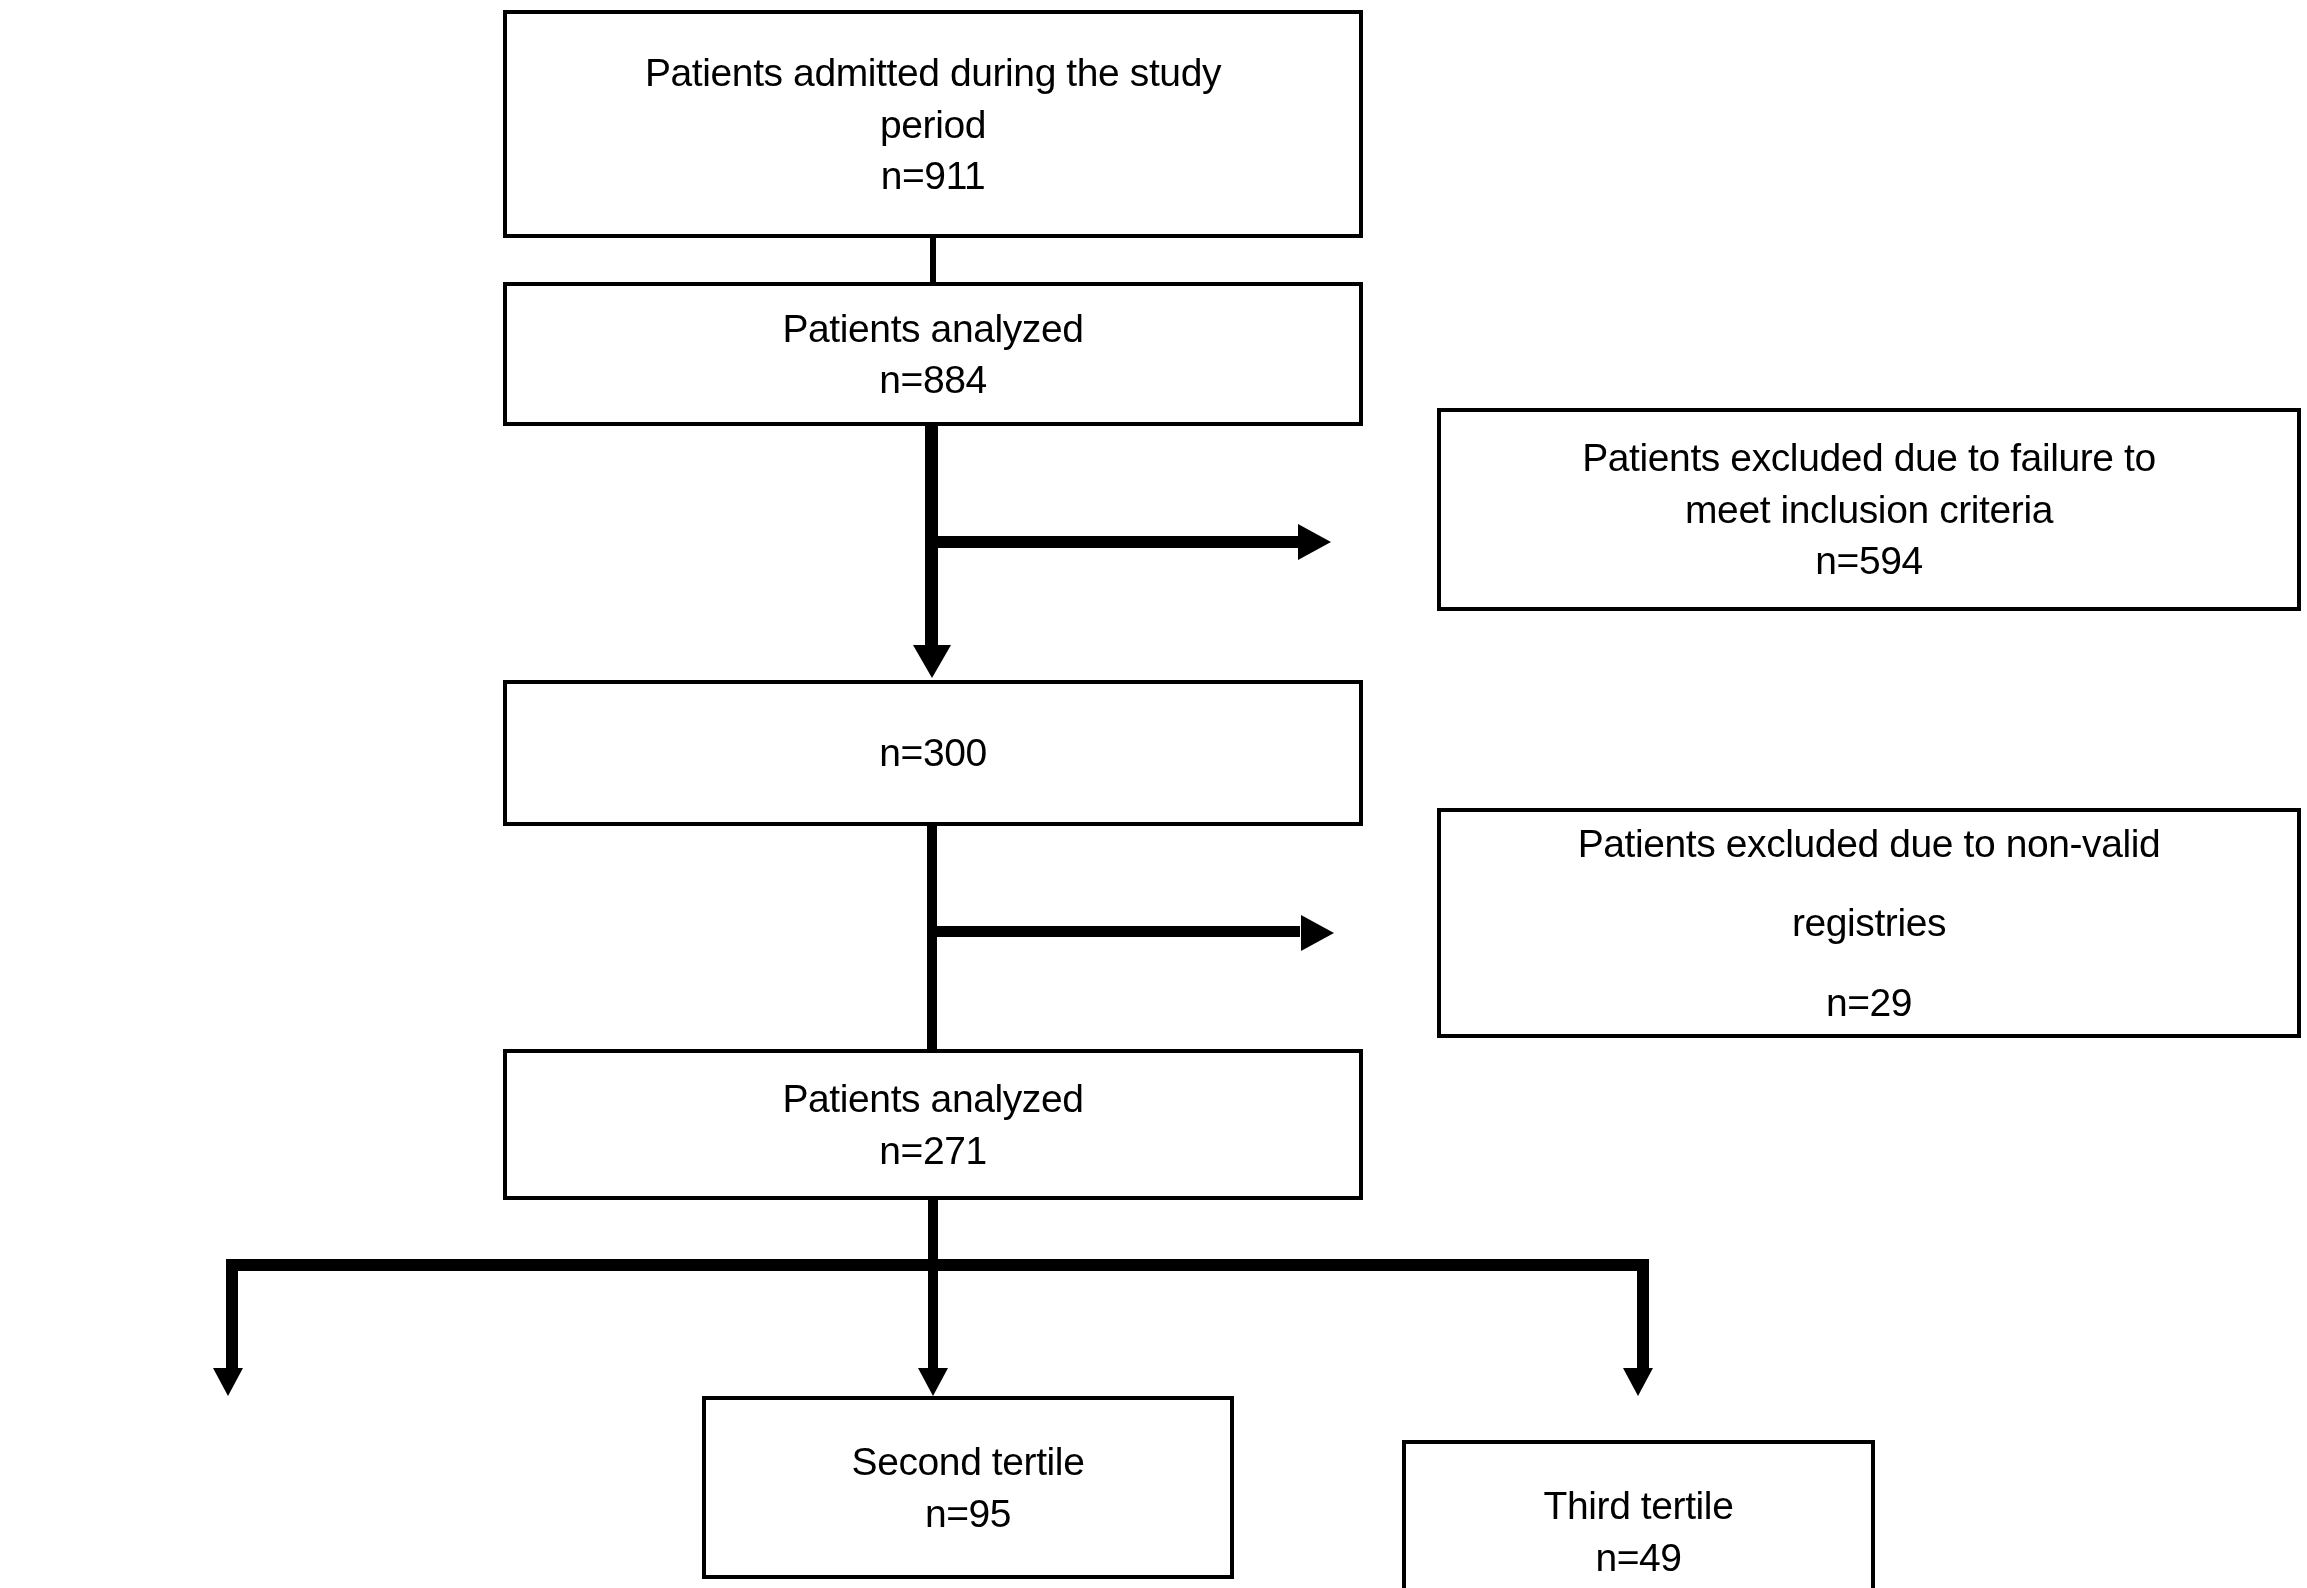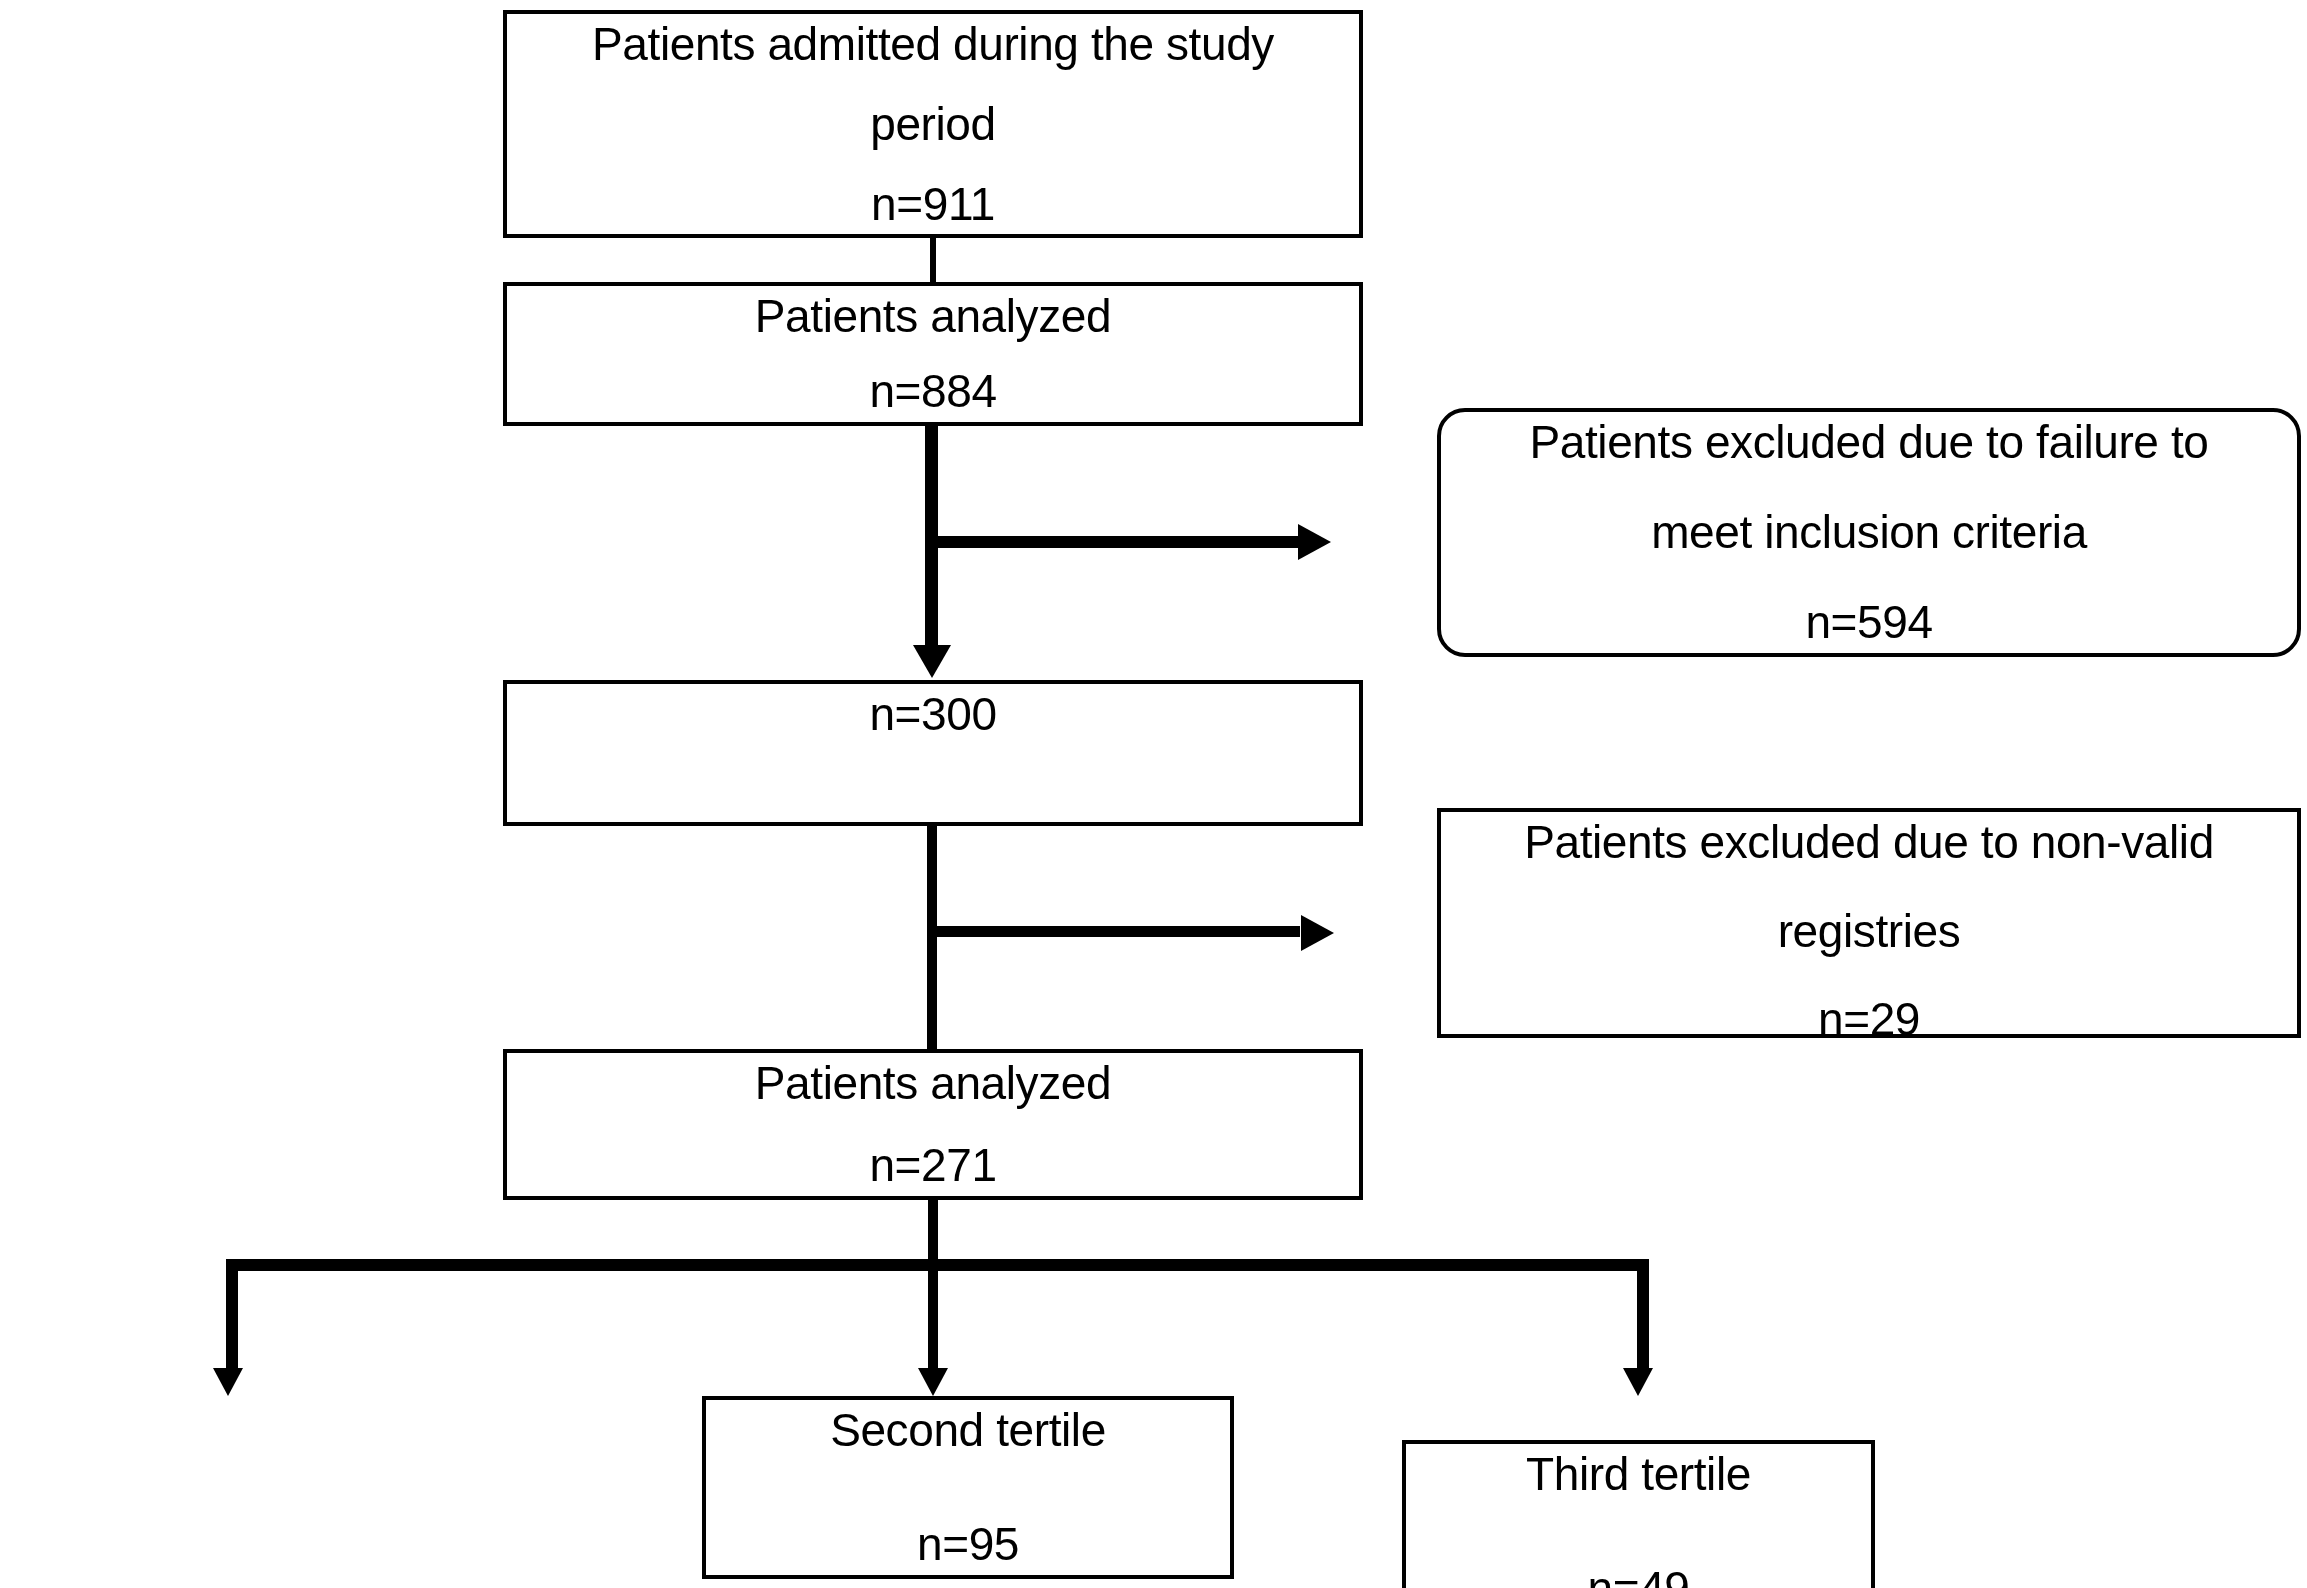--- a/index.html
+++ b/index.html
@@ -20,37 +20,37 @@
     overflow: hidden;
   }
   .node {
     position: absolute;
     box-sizing: border-box;
     border: 4.7px solid #000000;
     background: #ffffff;
     display: flex;
     flex-direction: column;
     align-items: center;
-    justify-content: space-between;
+    justify-content: center;
     text-align: center;
-    font-size: 46px;
+    font-size: 39px;
     line-height: 1.32;
     letter-spacing: -0.4px;
   }
   .node .line {
     display: block;
     white-space: nowrap;
   }
   
   #box-admitted   { left: 503px;  top: 10.3px;   width: 860px; height: 228px; }
   #box-analyzed-1 { left: 503px;  top: 282px;  width: 860px; height: 144px; }
   #box-ppm        { left: 503px;  top: 680px;  width: 860px; height: 146px; }
   #box-analyzed-2 { left: 503px;  top: 1049px; width: 860px; height: 151px; }
   
-  #box-excl-1 { left: 1437px; top: 408px;  width: 864px; height: 249px; border-radius: 28px; }
+  #box-excl-1 { left: 1437px; top: 408px;  width: 864px; height: 203px; }
   #box-excl-2 { left: 1437px; top: 808px; width: 864px; height: 230px; gap: 28px; }
   
   #box-tertile-1 { left: 4px;    top: 1396px; width: 473px; height: 183px; }
   #box-tertile-2 { left: 702px;  top: 1396px; width: 532px; height: 183px; }
   #box-tertile-3 { left: 1402px; top: 1440px; width: 473px; height: 183px; }
 
   
   .vline, .hline {
     position: absolute;
     background: #000000;

